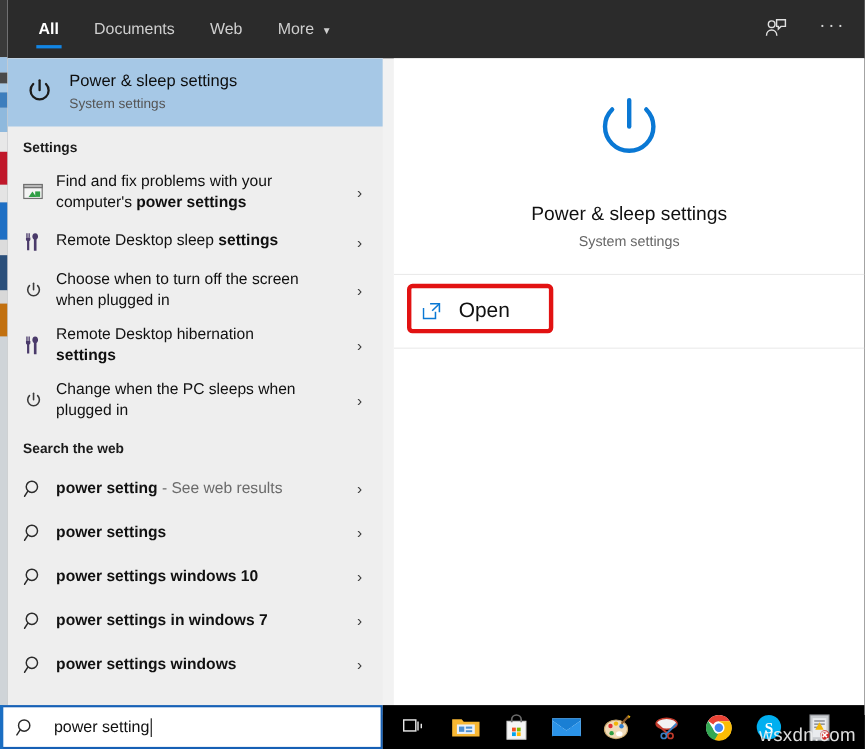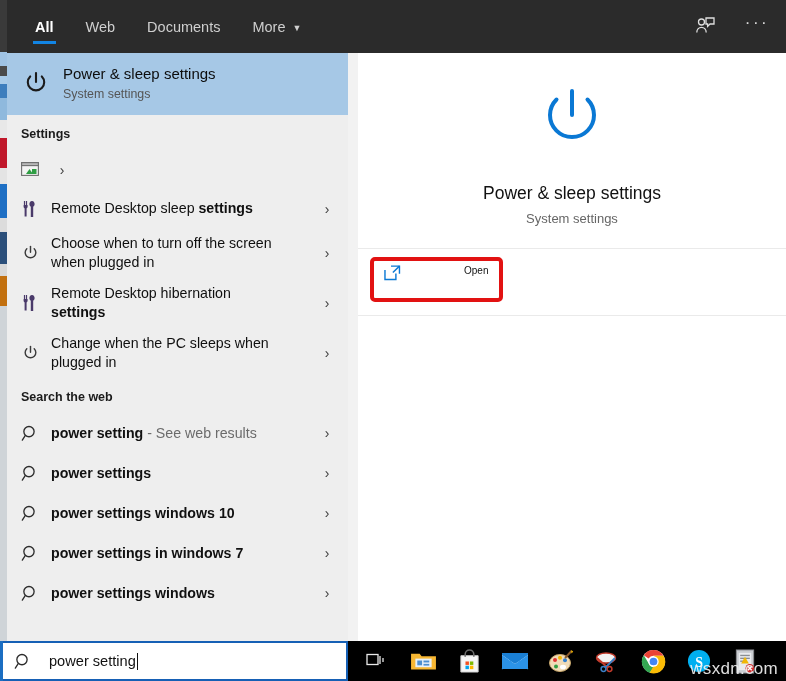--- a/index.html
+++ b/index.html
@@ -154,27 +154,26 @@
     font-size: 13px;
     color: #666;
     margin-top: 7px;
   }
   .pv-actions {
     padding: 16px 0 16px 18px;
     border-bottom: 1px solid #eaeaea;
     position: relative;
   }
   .open-btn {
-    display: inline-flex; align-items: flex-start;
+    display: inline-flex; align-items: center;
     height: 34px;
     padding: 0 22px 0 8px;
-    font-size: 10px;
+    font-size: 19px;
     color: #111;
     cursor: default;
-    gap: 47px;
   }
   .open-btn .oi { margin-right: 16px; display: flex; }
   .redbox {
     position: absolute;
     left: 12px; top: 8px;
     width: 133px; height: 45px;
     border: 4px solid #e21212;
     border-radius: 5px;
     pointer-events: none;
   }
@@ -257,24 +256,24 @@
   </div>
 
   <div class="flyout">
 
     <div class="header">
       <div class="tabs">
         <div class="tab active">
           <span>All</span>
         </div>
         <div class="tab">
+          <span>Documents</span>
+        </div>
+        <div class="tab">
           <span>Web</span>
-        </div>
-        <div class="tab">
-          <span>Documents</span>
         </div>
         <div class="tab">
           <span>More</span>
           <span class="caret">▼</span>
         </div>
       </div>
       <div class="header-right">
         <div class="hdr-btn">
           <svg width="21" height="21" viewBox="0 0 21 21">
             <circle cx="6.5" cy="6" r="3" fill="none" stroke="#e0e0e0" stroke-width="1.3"></circle>
@@ -307,20 +306,24 @@
       <div class="section-head">Settings</div>
 
       <div class="row">
         <div class="ico">
           <svg width="18" height="16" viewBox="0 0 18 16">
             <rect x="0.6" y="0.6" width="16.8" height="12.8" fill="#f4f4f4" stroke="#6f6f6f" stroke-width="1.1"></rect>
             <rect x="0.6" y="0.6" width="16.8" height="3" fill="#b8b8b8" stroke="#6f6f6f" stroke-width="1.1"></rect>
             <path d="M5 12 l3.5-5 l3.5 5 z" fill="#2f9e44"></path>
             <rect x="11" y="7" width="4.5" height="5" fill="#2f9e44"></rect>
           </svg>
+        </div>
+        <div class="txt">
+          <span>Find and fix problems with your</span><br>
+          <span>computer's </span><b>power settings</b>
         </div>
         <div class="chev">›</div>
       </div>
 
       <div class="row">
         <div class="ico">
           <svg width="16" height="18" viewBox="0 0 16 18">
             <path d="M3.5 1 v4 M5.5 1 v4" stroke="#4a3a6a" stroke-width="1.2"></path>
             <path d="M2.6 5 h4 v2.2 l-1 1.2 v8 h-2 v-8 l-1-1.2 z" fill="#4a3a6a"></path>
             <path d="M11 1 c-1.8 0-2.6 1.6-2.6 3 c0 1.3 .7 2.2 1.4 2.8 v10.2 h2.4 V6.8 c.7-.6 1.4-1.5 1.4-2.8 C13.6 2.6 12.8 1 11 1z" fill="#4a3a6a"></path>

